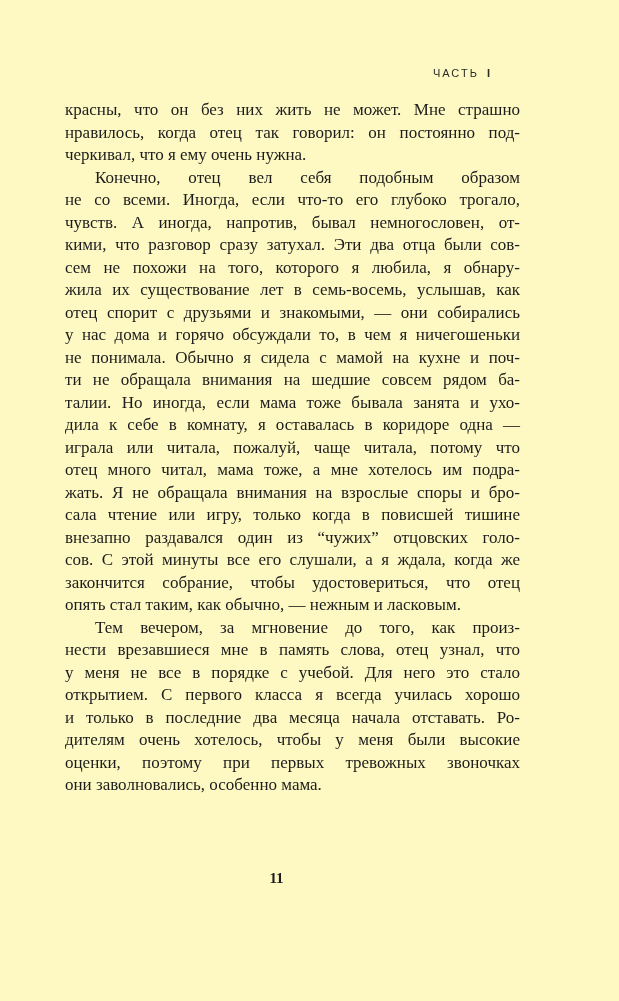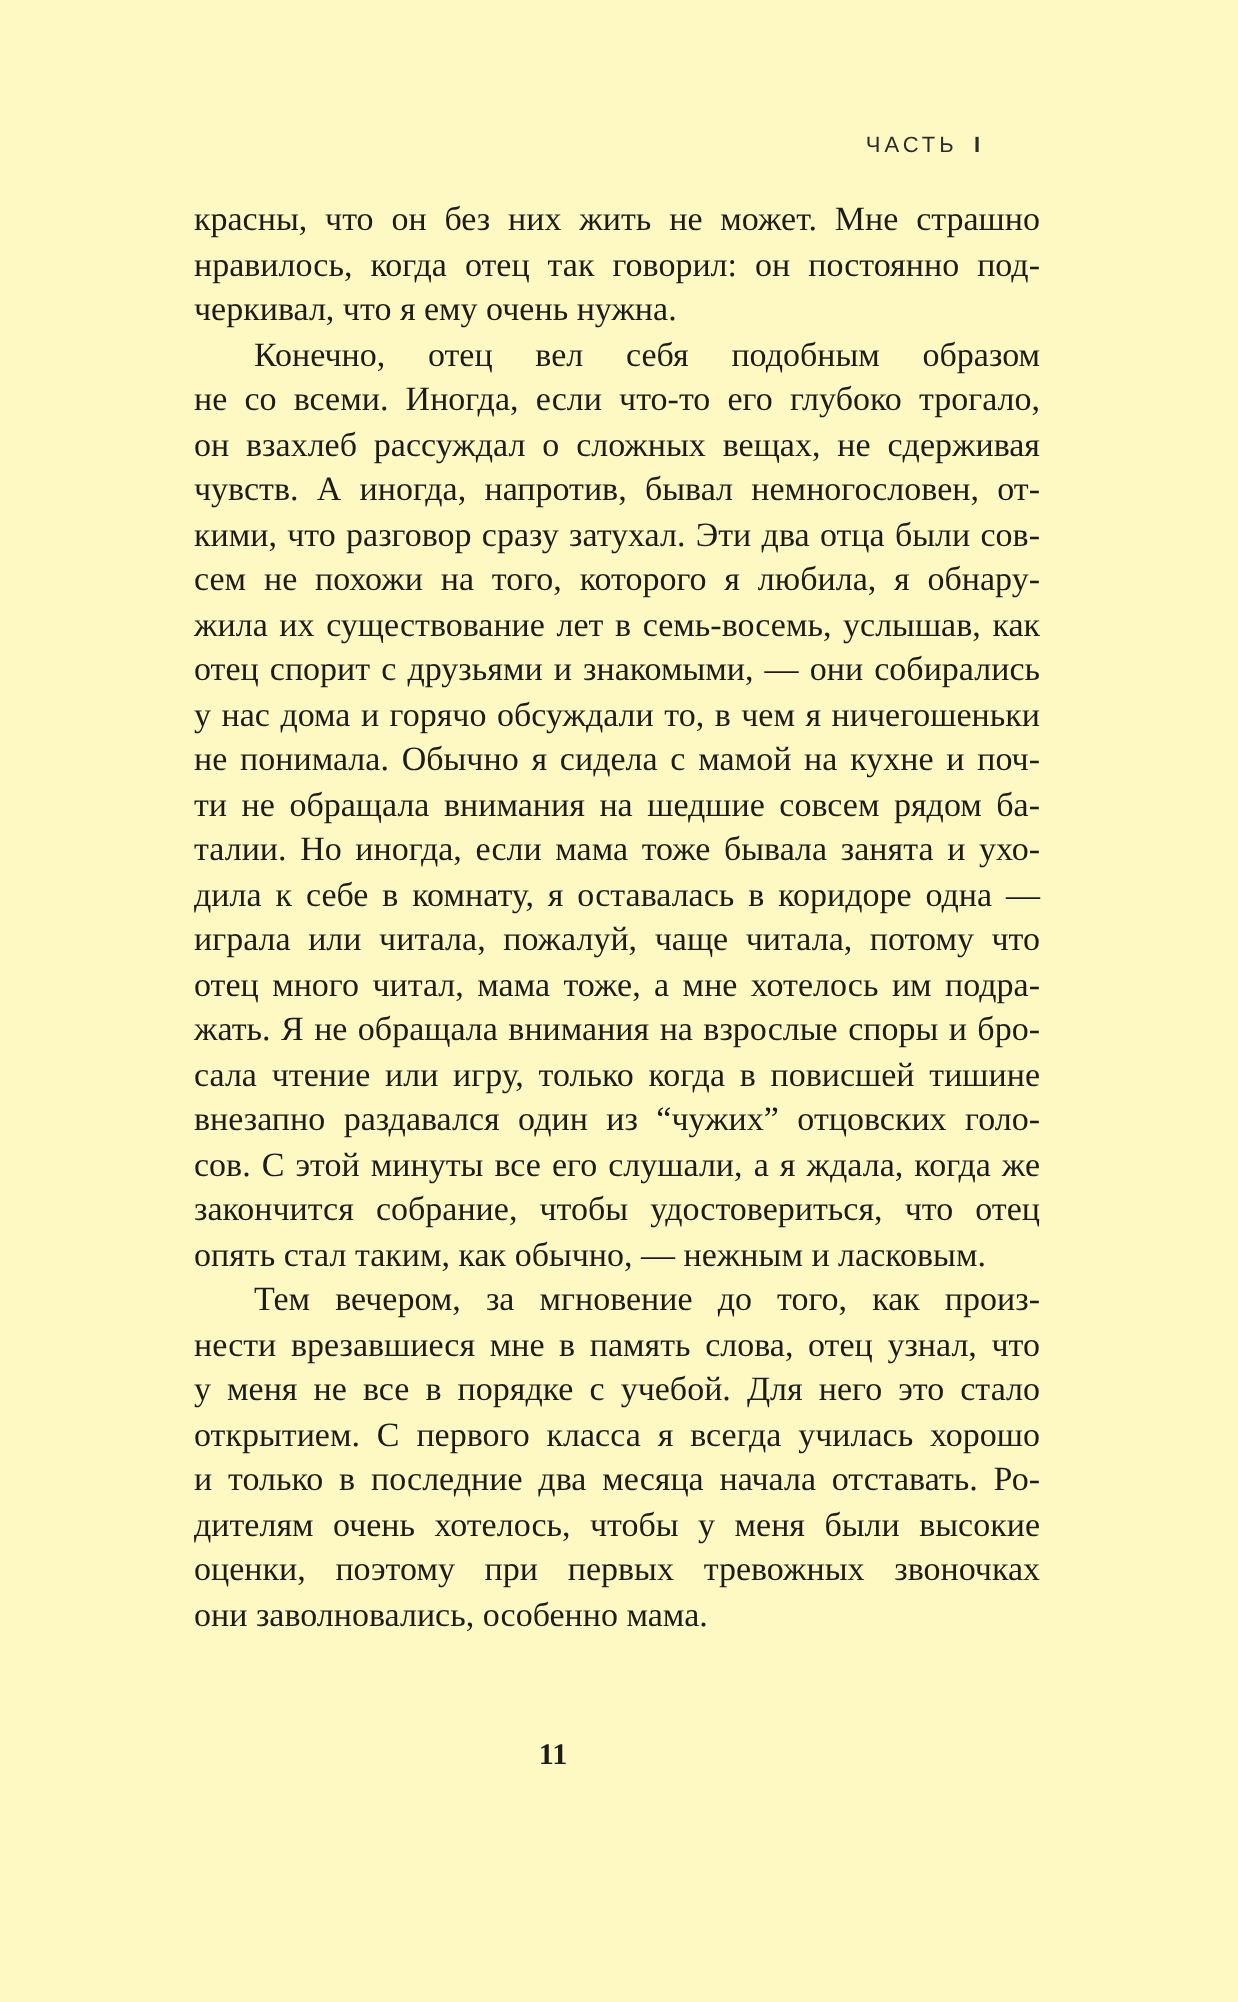--- a/index.html
+++ b/index.html
@@ -31,21 +31,20 @@
     top: 99px;
     left: 65px;
     width: 455px;
     font-size: 17px;
     line-height: 22.5px;
     color: #1c1c1c;
   }
   .line {
     text-align: justify;
     text-align-last: justify;
-    margin-left: 32px;
   }
   .line.last { text-align-last: left; }
   .line.indent { text-indent: 30px; }
   .folio {
     position: absolute;
     top: 870px;
     left: 65px;
     width: 423px;
     text-align: center;
     font-size: 15px;
@@ -62,21 +61,20 @@
     <span class="part-label">ЧАСТЬ</span>
     <span class="part-number">I</span>
   </div>
 
   <div class="text-block">
       <div class="line">красны, что он без них жить не может. Мне страшно</div>
       <div class="line">нравилось, когда отец так говорил: он постоянно под-</div>
       <div class="line last">черкивал, что я ему очень нужна.</div>
       <div class="line indent">Конечно, отец вел себя подобным образом</div>
       <div class="line">не со всеми. Иногда, если что-то его глубоко трогало,</div>
-      <div class="line">он взахлеб рассуждал о сложных вещах, не сдерживая</div>
       <div class="line">чувств. А иногда, напротив, бывал немногословен, от-</div>
       <div class="line">кими, что разговор сразу затухал. Эти два отца были сов-</div>
       <div class="line">сем не похожи на того, которого я любила, я обнару-</div>
       <div class="line">жила их существование лет в семь-восемь, услышав, как</div>
       <div class="line">отец спорит с друзьями и знакомыми, — они собирались</div>
       <div class="line">у нас дома и горячо обсуждали то, в чем я ничегошеньки</div>
       <div class="line">не понимала. Обычно я сидела с мамой на кухне и поч-</div>
       <div class="line">ти не обращала внимания на шедшие совсем рядом ба-</div>
       <div class="line">талии. Но иногда, если мама тоже бывала занята и ухо-</div>
       <div class="line">дила к себе в комнату, я оставалась в коридоре одна —</div>

